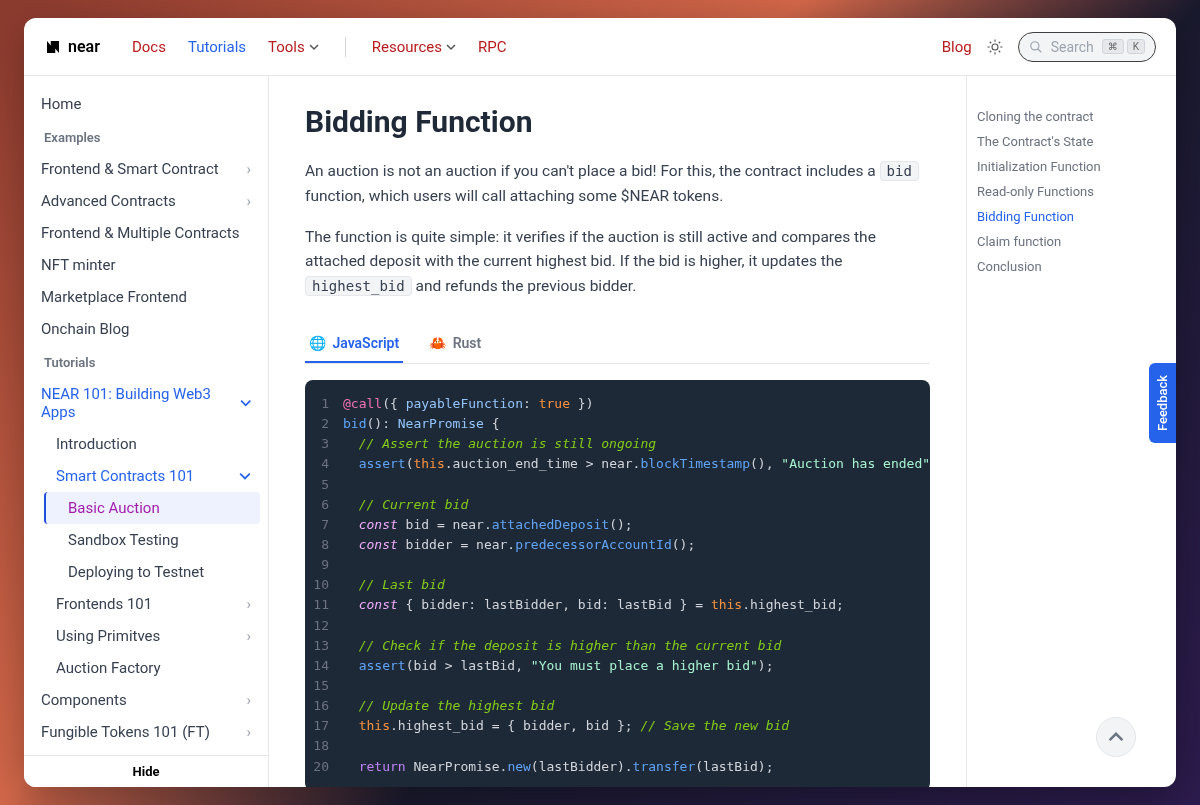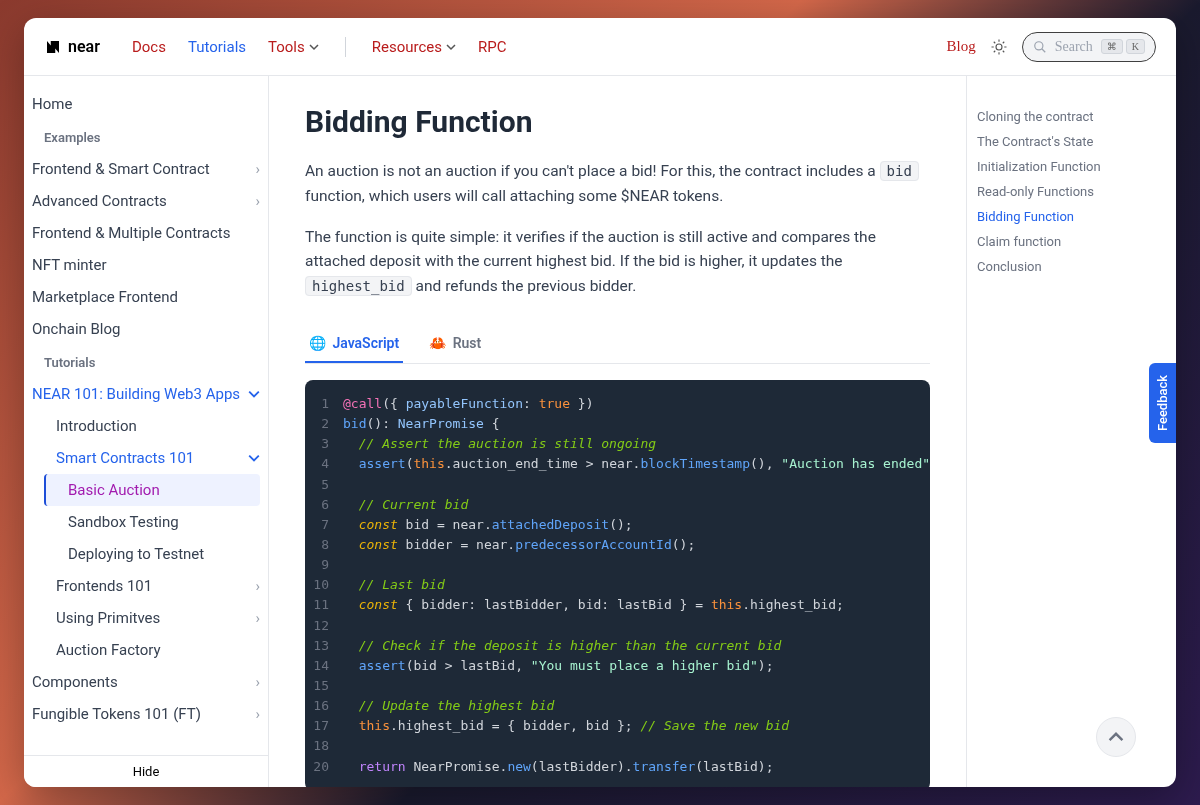--- a/index.html
+++ b/index.html
@@ -32,51 +32,51 @@
   padding: 0 20px;
   gap: 16px;
   flex-shrink: 0;
 }
 .logo { display: flex; align-items: center; gap: 6px; font-weight: 600; font-size: 16px; color: #000; }
 .logo-icon { width: 18px; height: 18px; }
 .nav-links { display: flex; align-items: center; gap: 22px; margin-left: 16px; }
 .nav-link { font-size: 15px; color: #b91c1c; cursor: pointer; display: flex; align-items: center; gap: 4px; }
 .nav-link.active { color: #2563eb; }
 .nav-divider { width: 1px; height: 20px; background: #d1d5db; margin: 0 4px; }
-.topbar-right { margin-left: auto; display: flex; align-items: center; gap: 14px; font-family: Liberation Serif, serif; }
+.topbar-right { margin-left: auto; display: flex; align-items: center; gap: 14px; }
 .theme-toggle { cursor: pointer; color: #555; display: flex; }
 .search-box { display: flex; align-items: center; gap: 8px; background: #f3f4f6; border: 1px solid #404040; border-radius: 20px; padding: 6px 10px; cursor: pointer; }
 .search-box span.placeholder { color: #9ca3af; font-size: 14px; }
 .kbd { display: flex; gap: 3px; }
 .kbd span { background: #e5e7eb; border-radius: 3px; padding: 1px 5px; font-size: 10px; color: #666; border: 1px solid #d1d5db; }
 .content { display: flex; flex: 1; overflow: hidden; }
 .sidebar { width: 245px; border-right: 1px solid #e5e7eb; overflow-y: auto; padding: 12px 0; flex-shrink: 0; position: relative; }
 .sidebar-inner { padding-bottom: 40px; }
-.side-item { padding: 7px 8px; font-size: 15px; color: #374151; cursor: pointer; display: flex; align-items: center; justify-content: space-between; }
+.side-item { padding: 7px 17px; font-size: 15px; color: #374151; cursor: pointer; display: flex; align-items: center; justify-content: space-between; }
 .side-heading { padding: 10px 20px 8px; font-size: 13px; font-weight: 600; color: #6b7280; }
 .side-sub { padding-left: 32px; }
 .side-sub2 { padding-left: 44px; }
 .side-item.active-parent { color: #2563eb; }
 .side-item.active { background: #eef2ff; color: #a21caf; border-left: 2px solid #1d4ed8; margin-left: 20px; padding-left: 22px; border-radius: 4px; width: calc(100% - 28px); }
 .chev { color: #9ca3af; }
-.hide-btn { position: absolute; bottom: 0; left: 0; right: 0; text-align: center; padding: 8px; font-size: 13px; font-weight: 400; background: #fff; border-top: 1px solid #e5e7eb; cursor: pointer; }
+.hide-btn { position: absolute; bottom: 0; left: 0; right: 0; text-align: center; padding: 8px; font-size: 13px; font-weight: 700; background: #fff; border-top: 1px solid #e5e7eb; cursor: pointer; }
 .main { flex: 1; overflow-y: auto; padding: 28px 36px; }
 h2.title { font-size: 30px; font-weight: 700; color: #1f2937; margin-bottom: 20px; }
 .para { font-size: 15.5px; color: #374151; line-height: 1.6; margin-bottom: 16px; }
 .inline-code { background: #f3f4f6; border: 1px solid #e5e7eb; border-radius: 4px; padding: 1px 6px; font-family: ui-monospace, Menlo, monospace; font-size: 14px; }
 .tabs { display: flex; gap: 22px; border-bottom: 1px solid #e5e7eb; margin-top: 26px; }
 .tab { display: flex; align-items: center; gap: 6px; padding: 10px 4px; font-size: 14px; font-weight: 600; color: #6b7280; cursor: pointer; border-bottom: 2px solid transparent; }
 .tab.active { color: #2563eb; border-bottom-color: #2563eb; }
 .tab-icon { font-size: 14px; }
 .code-block { background: #1e2937; border-radius: 8px; margin-top: 16px; padding: 14px 0; font-family: ui-monospace, Menlo, Consolas, monospace; font-size: 13px; line-height: 1.55; overflow-x: auto; }
 .code-line { display: flex; white-space: pre; }
 .lineno { width: 38px; text-align: right; padding-right: 14px; color: #6b7280; user-select: none; flex-shrink: 0; }
 .code-txt { color: #d1d5db; }
 .tk-dec { color: #f472b6; }
-.tk-kw { color: #eab308; font-style: italic; }
+.tk-kw { color: #f0abfc; font-style: italic; }
 .tk-kw2 { color: #c084fc; }
 .tk-fn { color: #60a5fa; }
 .tk-str { color: #a7f3d0; }
 .tk-com { color: #84cc16; font-style: italic; }
 .tk-bool { color: #fb923c; }
 .tk-prop { color: #93c5fd; }
 .tk-punc { color: #d1d5db; }
 .tk-this { color: #fb923c; }
 .toc { width: 210px; flex-shrink: 0; padding: 28px 20px 0 10px; border-left: 1px solid #e5e7eb; }
 .toc-item { font-size: 13px; color: #6b7280; padding: 5px 0; cursor: pointer; }

